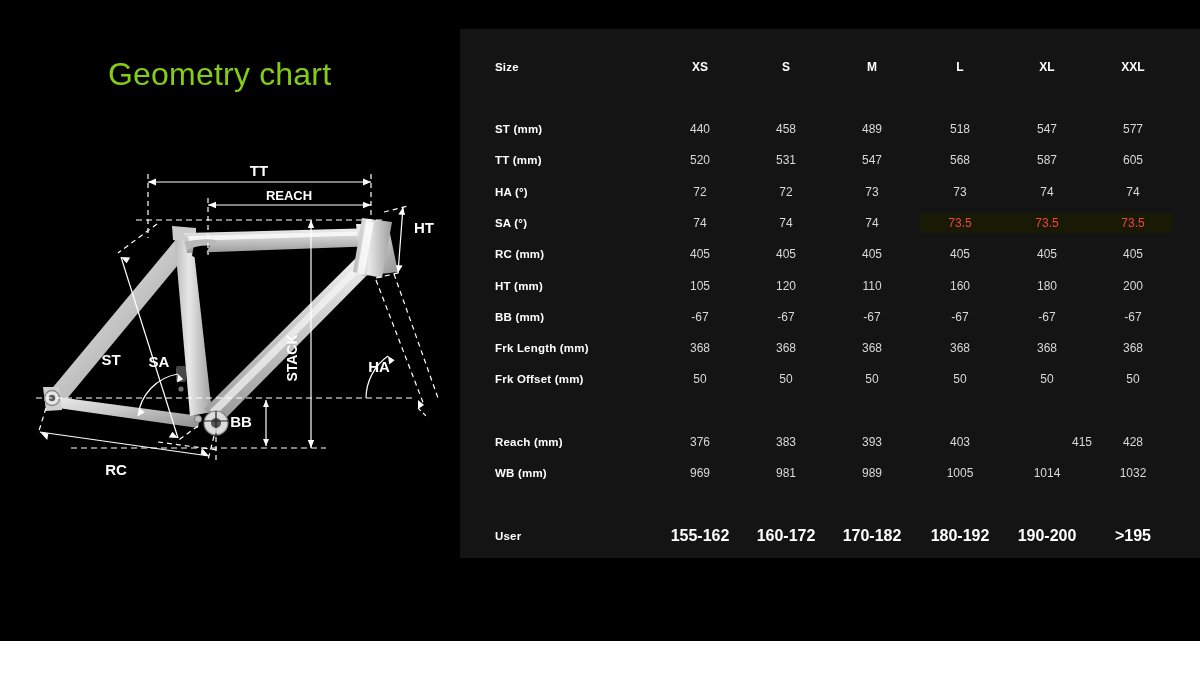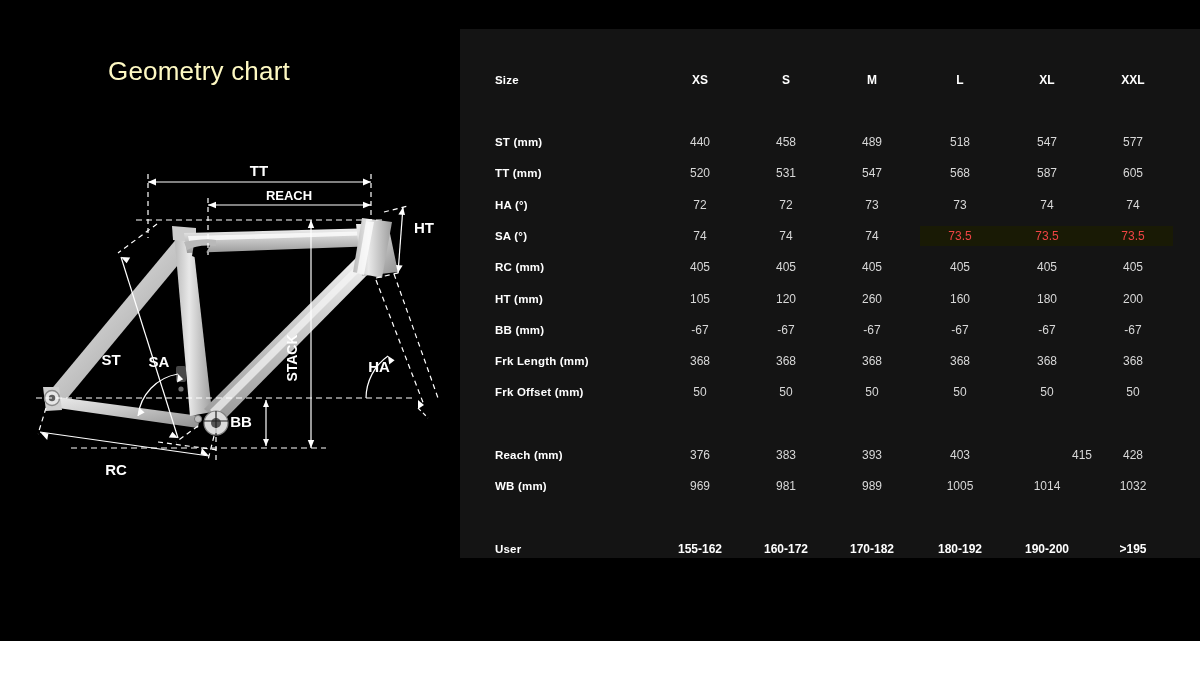--- a/index.html
+++ b/index.html
@@ -18,51 +18,51 @@
     position:absolute; left:0; top:0;
     width:1200px; height:641px;
     background:#000000;
   }
 
   
   #left-panel { position:absolute; left:0; top:0; width:460px; height:641px; }
 
   #page-title {
     position:absolute; left:108px; top:56px;
-    font-size:26px; font-weight:300; letter-spacing:.2px;
-    color:#fef9c3; white-space:nowrap;
+    font-size:32px; font-weight:300; letter-spacing:.2px;
+    color:#84cc16; white-space:nowrap;
   }
 
   #frame-figure { position:absolute; left:26px; top:160px; width:430px; height:330px; }
   #frame-figure svg { display:block; width:430px; height:330px; }
 
   
   #table-panel {
     position:absolute; left:460px; top:29px;
     width:740px; height:529px;
     background:#141414;
   }
 
-  .tbl { position:absolute; left:0; top:17px; width:740px; height:618px;text-decoration:underline; }
+  .tbl { position:absolute; left:0; top:4px; width:740px; height:618px;text-decoration:underline; }
 
   .row { position:absolute; left:0; width:740px; height:26px; }
 
   .rlabel {
     position:absolute; left:35px; top:0;
     font-size:11.5px; font-weight:bold; color:#ffffff;
     letter-spacing:.2px; white-space:nowrap; line-height:26px;
   }
 
   .cell {
     position:absolute; top:0; width:90px; margin-left:-45px;
     text-align:center; font-size:12px; color:#d8d8d8;
     line-height:26px; white-space:nowrap;
   }
   .cell.head { font-weight:bold; font-size:12px; color:#ffffff; }
-  .cell.user { font-weight:bold; font-size:12px; color:#ffffff; }
+  .cell.user { font-weight:bold; font-size:16px; color:#ffffff; }
   .cell.hl   { color:#ef4444; }
 
   .hlband {
     position:absolute; top:3px; height:20px;
     background:#191a05;
   }
 
   
   .dimtext {
     font-family:"Liberation Sans", sans-serif;
@@ -268,21 +268,21 @@
             <div class="cell" style="left: 326px;">405</div>
             <div class="cell" style="left: 412px;">405</div>
             <div class="cell" style="left: 500px;">405</div>
             <div class="cell" style="left: 587px;">405</div>
             <div class="cell" style="left: 673px;">405</div>
           </div>
           <div class="row" style="top: 239.5px;">
             <div class="rlabel">HT (mm)</div>
             <div class="cell" style="left: 240px;">105</div>
             <div class="cell" style="left: 326px;">120</div>
-            <div class="cell" style="left: 412px;">260</div>
+            <div class="cell" style="left: 412px;">110</div>
             <div class="cell" style="left: 500px;">160</div>
             <div class="cell" style="left: 587px; text-align: center;">180</div>
             <div class="cell" style="left: 673px;">200</div>
           </div>
           <div class="row" style="top: 270.8px;">
             <div class="rlabel">BB (mm)</div>
             <div class="cell" style="left: 240px;">-67</div>
             <div class="cell" style="left: 326px;">-67</div>
             <div class="cell" style="left: 412px;">-67</div>
             <div class="cell" style="left: 500px;">-67</div>

